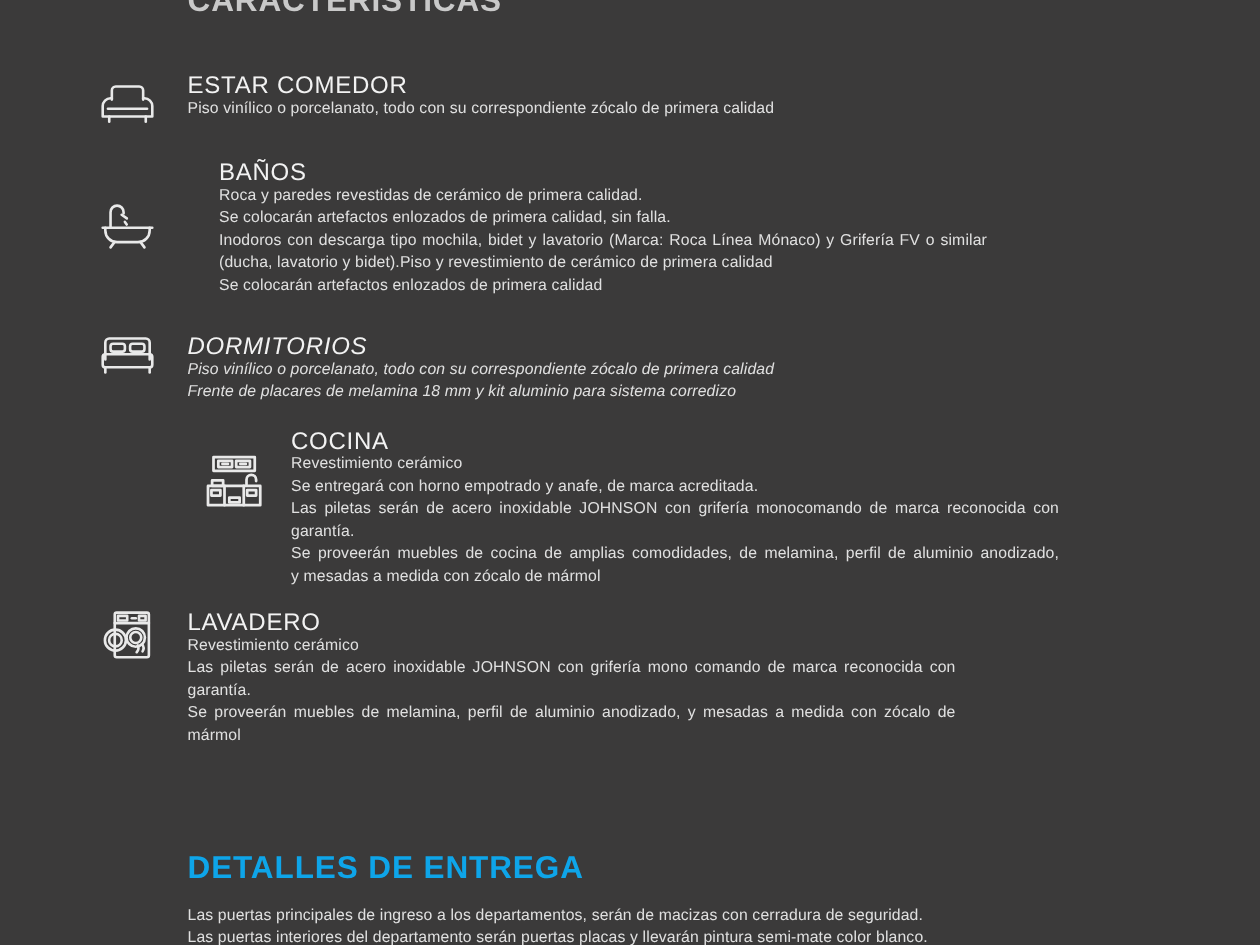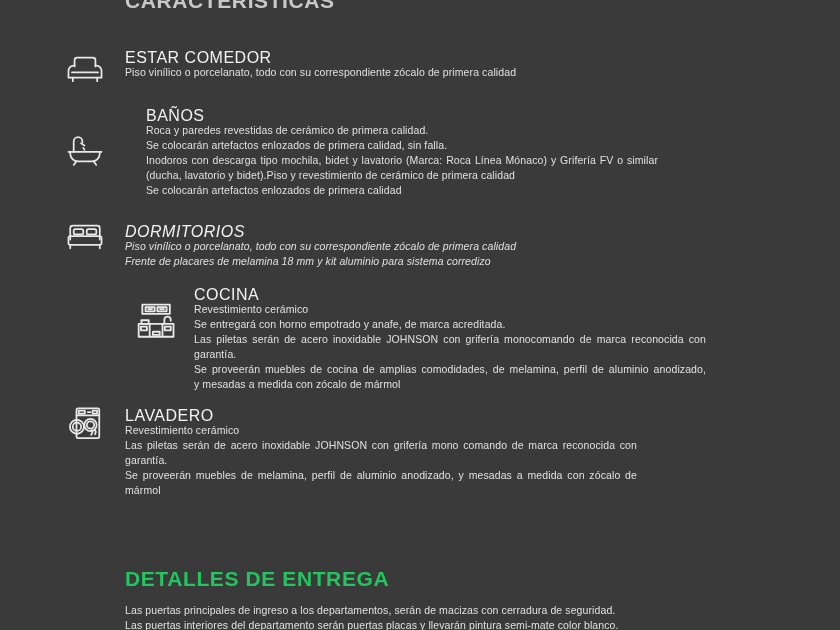--- a/index.html
+++ b/index.html
@@ -34,21 +34,21 @@
     letter-spacing:0.5px;color:#f2f2f2;
   }
   p.line{
     margin:0;font-size:10.5px;line-height:15px;color:#e0e0e0;
     letter-spacing:0.1px;
   }
   p.line.stretch{text-align:justify;text-align-last:justify;}
   .detalles{margin-top:69px;margin-left:65px;width:512px;}
   .detalles-title{
     margin:0;font-size:21px;line-height:24px;font-weight:bold;
-    letter-spacing:0.6px;color:#22c55e;
+    letter-spacing:0.6px;color:#0ea5e9;
   }
   .detalles-body{margin-top:12px;}
 </style>
 </head>
 <body>
 
 <div class="page">
 
   <h1 class="top-title">CARACTERÍSTICAS</h1>
 

